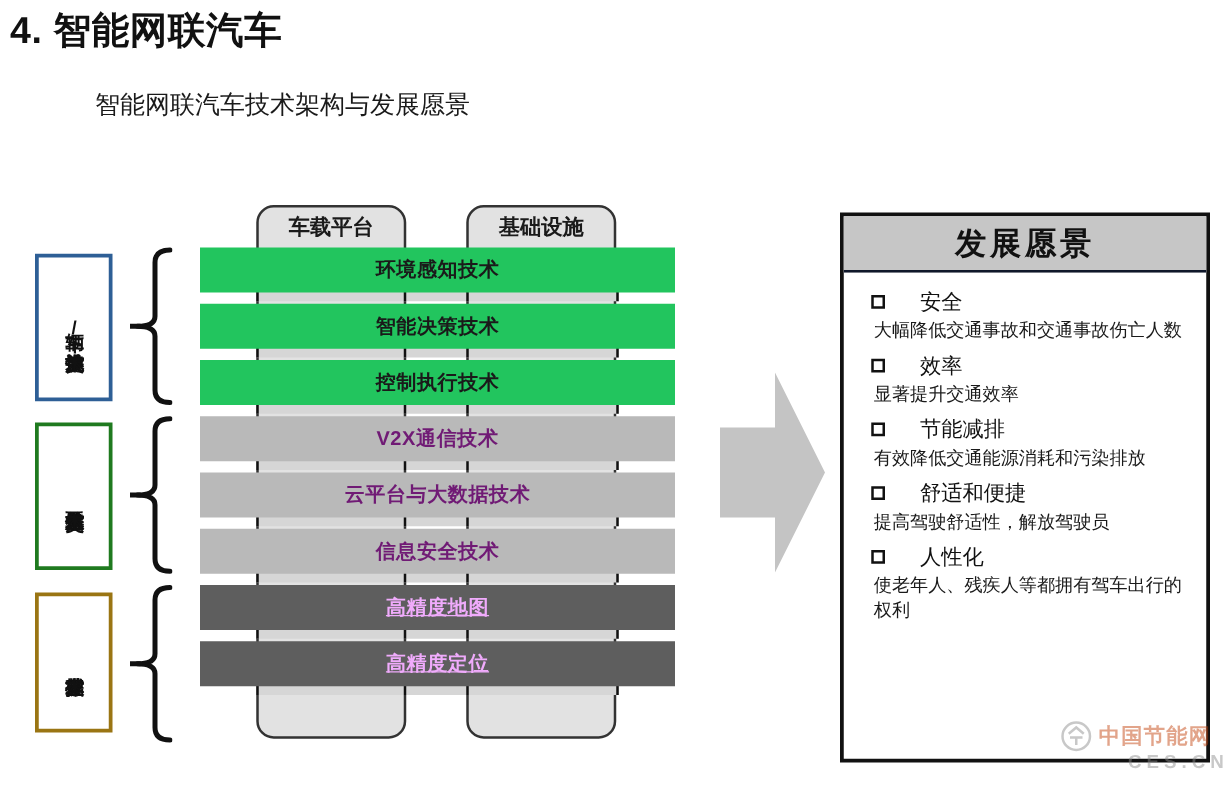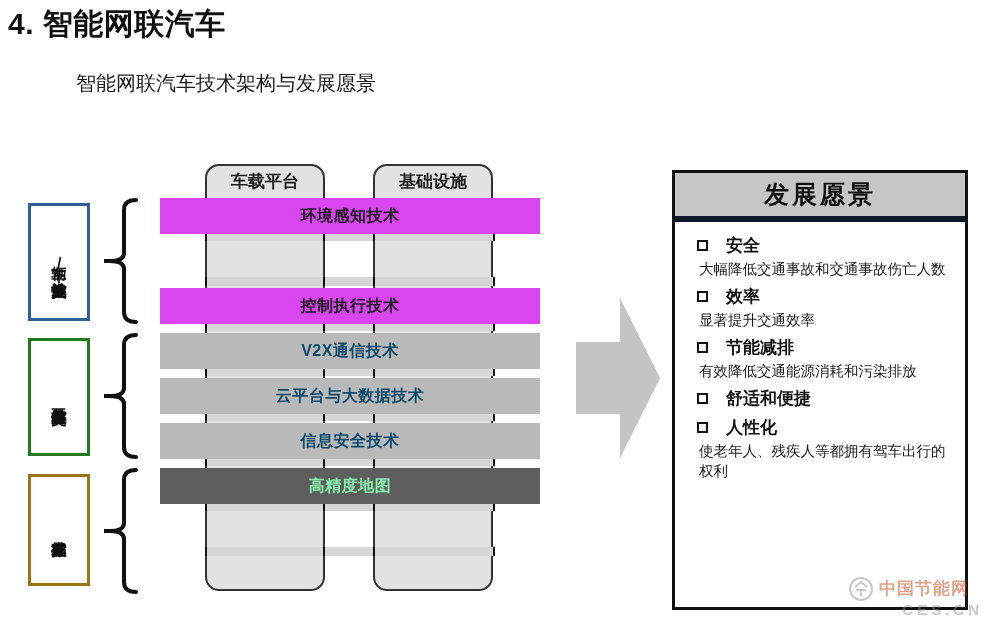--- a/index.html
+++ b/index.html
@@ -78,23 +78,23 @@
     width: 380px;
     height: 36px;
     box-sizing: border-box;
     display: flex;
     align-items: center;
     justify-content: center;
     font-size: 16px;
     font-weight: bold;
     letter-spacing: 0.5px;
   }
-  .tech-bar.g1 { background: #d946ef; color: #1a1a1a; }
-  .tech-bar.g2 { background: #b9b9b9; color: #0c4a6e; }
-  .tech-bar.g3 { background: #5e5e5e; color: #86efac; }
+  .tech-bar.g1 { background: #22c55e; color: #1a1a1a; }
+  .tech-bar.g2 { background: #b9b9b9; color: #701a75; }
+  .tech-bar.g3 { background: #5e5e5e; color: #f0abfc; text-decoration: underline; }
 
   
   .gap-band {
     position: absolute;
     left: 205px;
     width: 290px;
     height: 9px;
     background: #d6d6d6;
   }
   .gap-tick {
@@ -155,39 +155,39 @@
     top: 170px;
     width: 296px;
     height: 440px;
     border: 3px solid #111111;
     box-sizing: border-box;
     background: #ffffff;
   }
   #vision-header {
     height: 43px;
     background: #c6c6c6;
-    border-bottom: 6px solid #0f172a;
+    border-bottom: 2px solid #0f172a;
     display: flex;
     align-items: center;
     justify-content: center;
     font-size: 25px;
     font-weight: bold;
     letter-spacing: 3px;
     color: #111111;
   }
   #vision-list {
     padding: 12px 16px 0 22px;
   }
   .vision-item { margin-bottom: 6px; }
   .vision-item-head {
     display: flex;
     align-items: center;
-    gap: 18px;
+    gap: 28px;
     font-size: 17px;
-    font-weight: bold;
+    font-weight: normal;
     color: #111111;
     margin-bottom: 2px;
   }
   .bullet-square {
     display: inline-block;
     width: 11px;
     height: 11px;
     border: 2.5px solid #111111;
     box-sizing: border-box;
     flex: none;
@@ -291,34 +291,40 @@
   <div class="gap-band" style="top:547px">
     <span class="gap-tick" style="left:0px"></span>
     <span class="gap-tick" style="left:118px"></span>
     <span class="gap-tick" style="left:168px"></span>
     <span class="gap-tick" style="left:288px"></span>
   </div>
 
   <div class="tech-bar g1" style="top:198px">
     <span>环境感知技术</span>
   </div>
+  <div class="tech-bar g1" style="top:243px">
+    <span>智能决策技术</span>
+  </div>
   <div class="tech-bar g1" style="top:288px">
     <span>控制执行技术</span>
   </div>
   <div class="tech-bar g2" style="top:333px">
     <span>V2X通信技术</span>
   </div>
   <div class="tech-bar g2" style="top:378px">
     <span>云平台与大数据技术</span>
   </div>
   <div class="tech-bar g2" style="top:423px">
     <span>信息安全技术</span>
   </div>
   <div class="tech-bar g3" style="top:468px">
     <span>高精度地图</span>
+  </div>
+  <div class="tech-bar g3" style="top:513px">
+    <span>高精度定位</span>
   </div>
 
   <div class="brace" style="top:196px">
     <svg width="34" height="130" viewBox="0 0 34 130">
       <path d="M32 4 Q20 4 20 14 L20 57 Q20 65 6 65 Q20 65 20 73 L20 116 Q20 126 32 126" fill="none" stroke="#111" stroke-width="4" stroke-linecap="round" stroke-linejoin="round"></path>
       <path d="M0 65 L8 65" stroke="#111" stroke-width="4" stroke-linecap="round"></path>
     </svg>
   </div>
   <div class="brace" style="top:331px">
     <svg width="34" height="130" viewBox="0 0 34 130">
@@ -376,20 +382,21 @@
         <span>节能减排</span>
       </div>
       <div class="vision-item-desc">有效降低交通能源消耗和污染排放</div>
     </div>
 
     <div class="vision-item">
       <div class="vision-item-head">
         <span class="bullet-square"></span>
         <span>舒适和便捷</span>
       </div>
+      <div class="vision-item-desc">提高驾驶舒适性，解放驾驶员</div>
     </div>
 
     <div class="vision-item">
       <div class="vision-item-head">
         <span class="bullet-square"></span>
         <span>人性化</span>
       </div>
       <div class="vision-item-desc">使老年人、残疾人等都拥有驾车出行的权利</div>
     </div>
 

